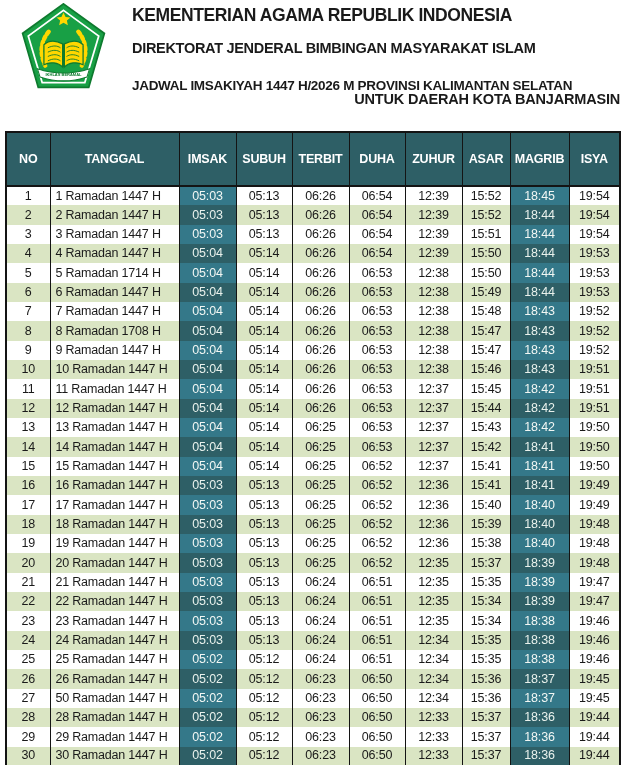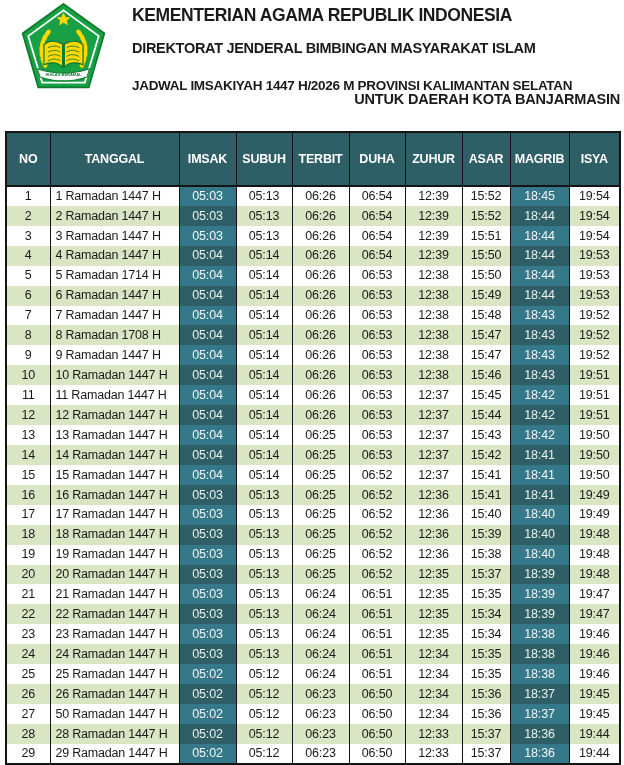--- a/index.html
+++ b/index.html
@@ -434,16 +434,28 @@
           <td class="col-tanggal">29 Ramadan 1447 H</td>
           <td class="col-imsak teal">05:02</td>
           <td class="col-subuh">05:12</td>
           <td class="col-terbit">06:23</td>
           <td class="col-duha">06:50</td>
           <td class="col-zuhur">12:33</td>
           <td class="col-asar">15:37</td>
           <td class="col-magrib teal">18:36</td>
           <td class="col-isya">19:44</td>
         </tr>
+        <tr>
+          <td class="col-no">30</td>
+          <td class="col-tanggal">30 Ramadan 1447 H</td>
+          <td class="col-imsak teal">05:02</td>
+          <td class="col-subuh">05:12</td>
+          <td class="col-terbit">06:23</td>
+          <td class="col-duha">06:50</td>
+          <td class="col-zuhur">12:33</td>
+          <td class="col-asar">15:37</td>
+          <td class="col-magrib teal">18:36</td>
+          <td class="col-isya">19:44</td>
+        </tr>
       </tbody>
   </table>
 
 </div>
 
 </body></html>

